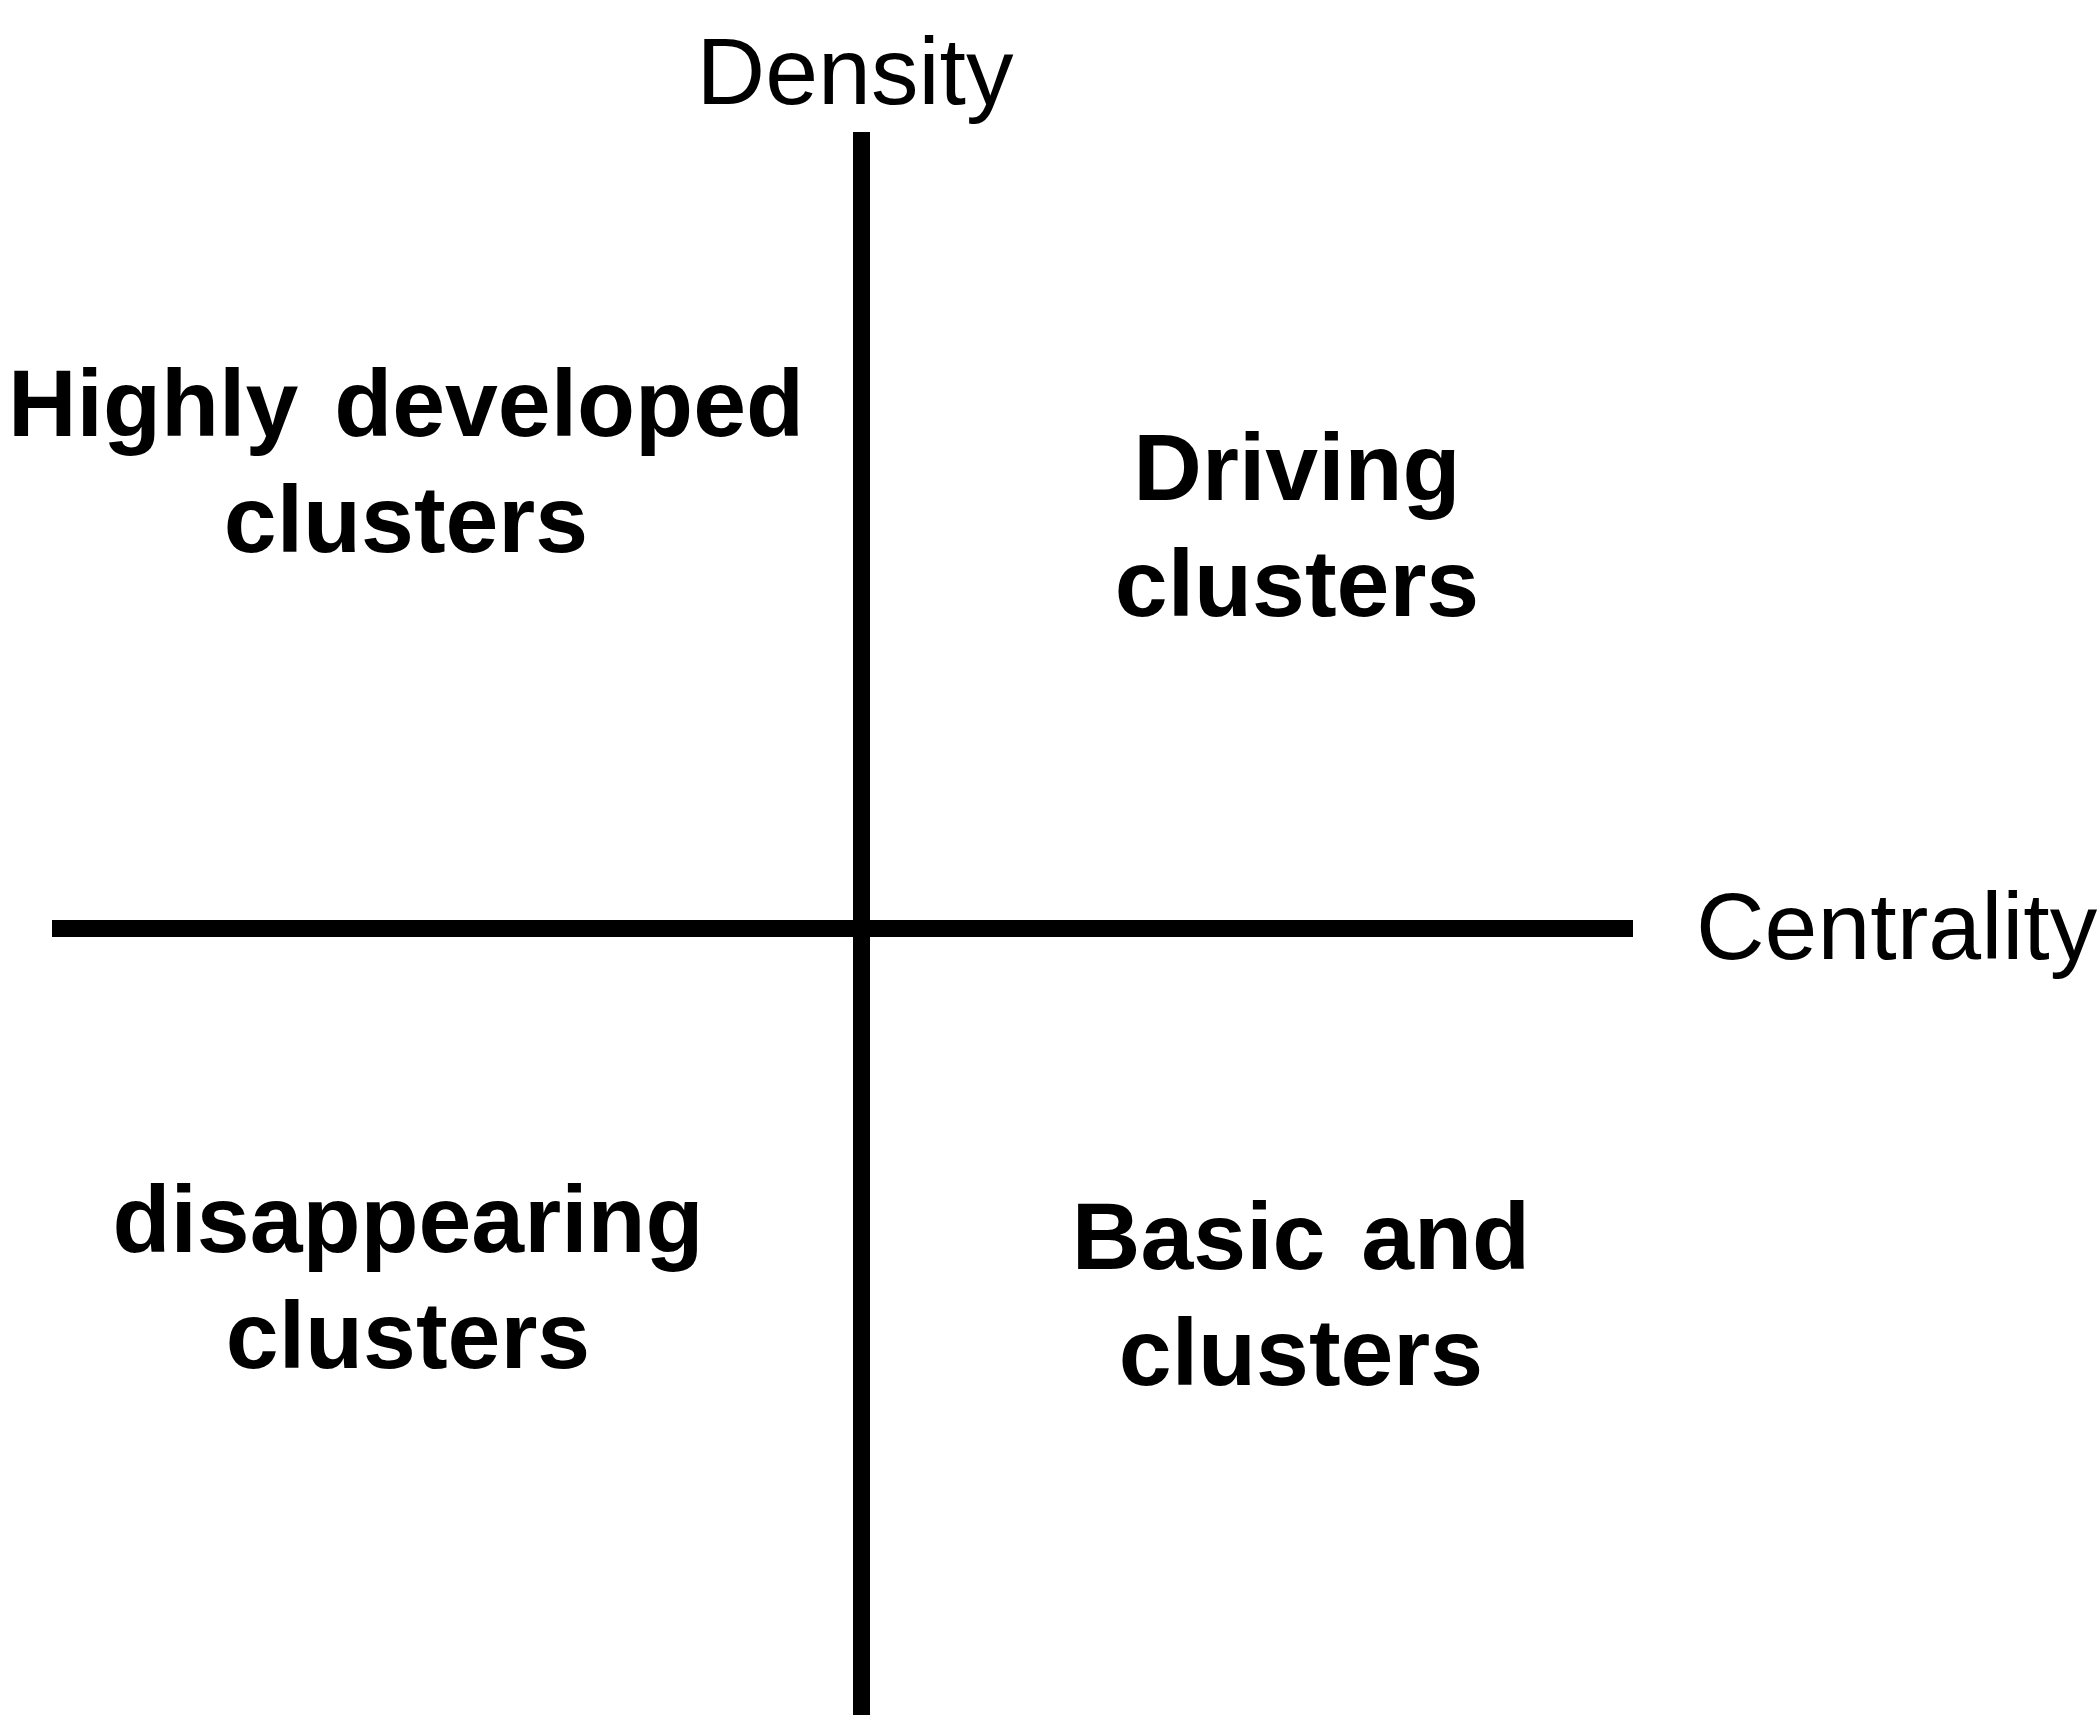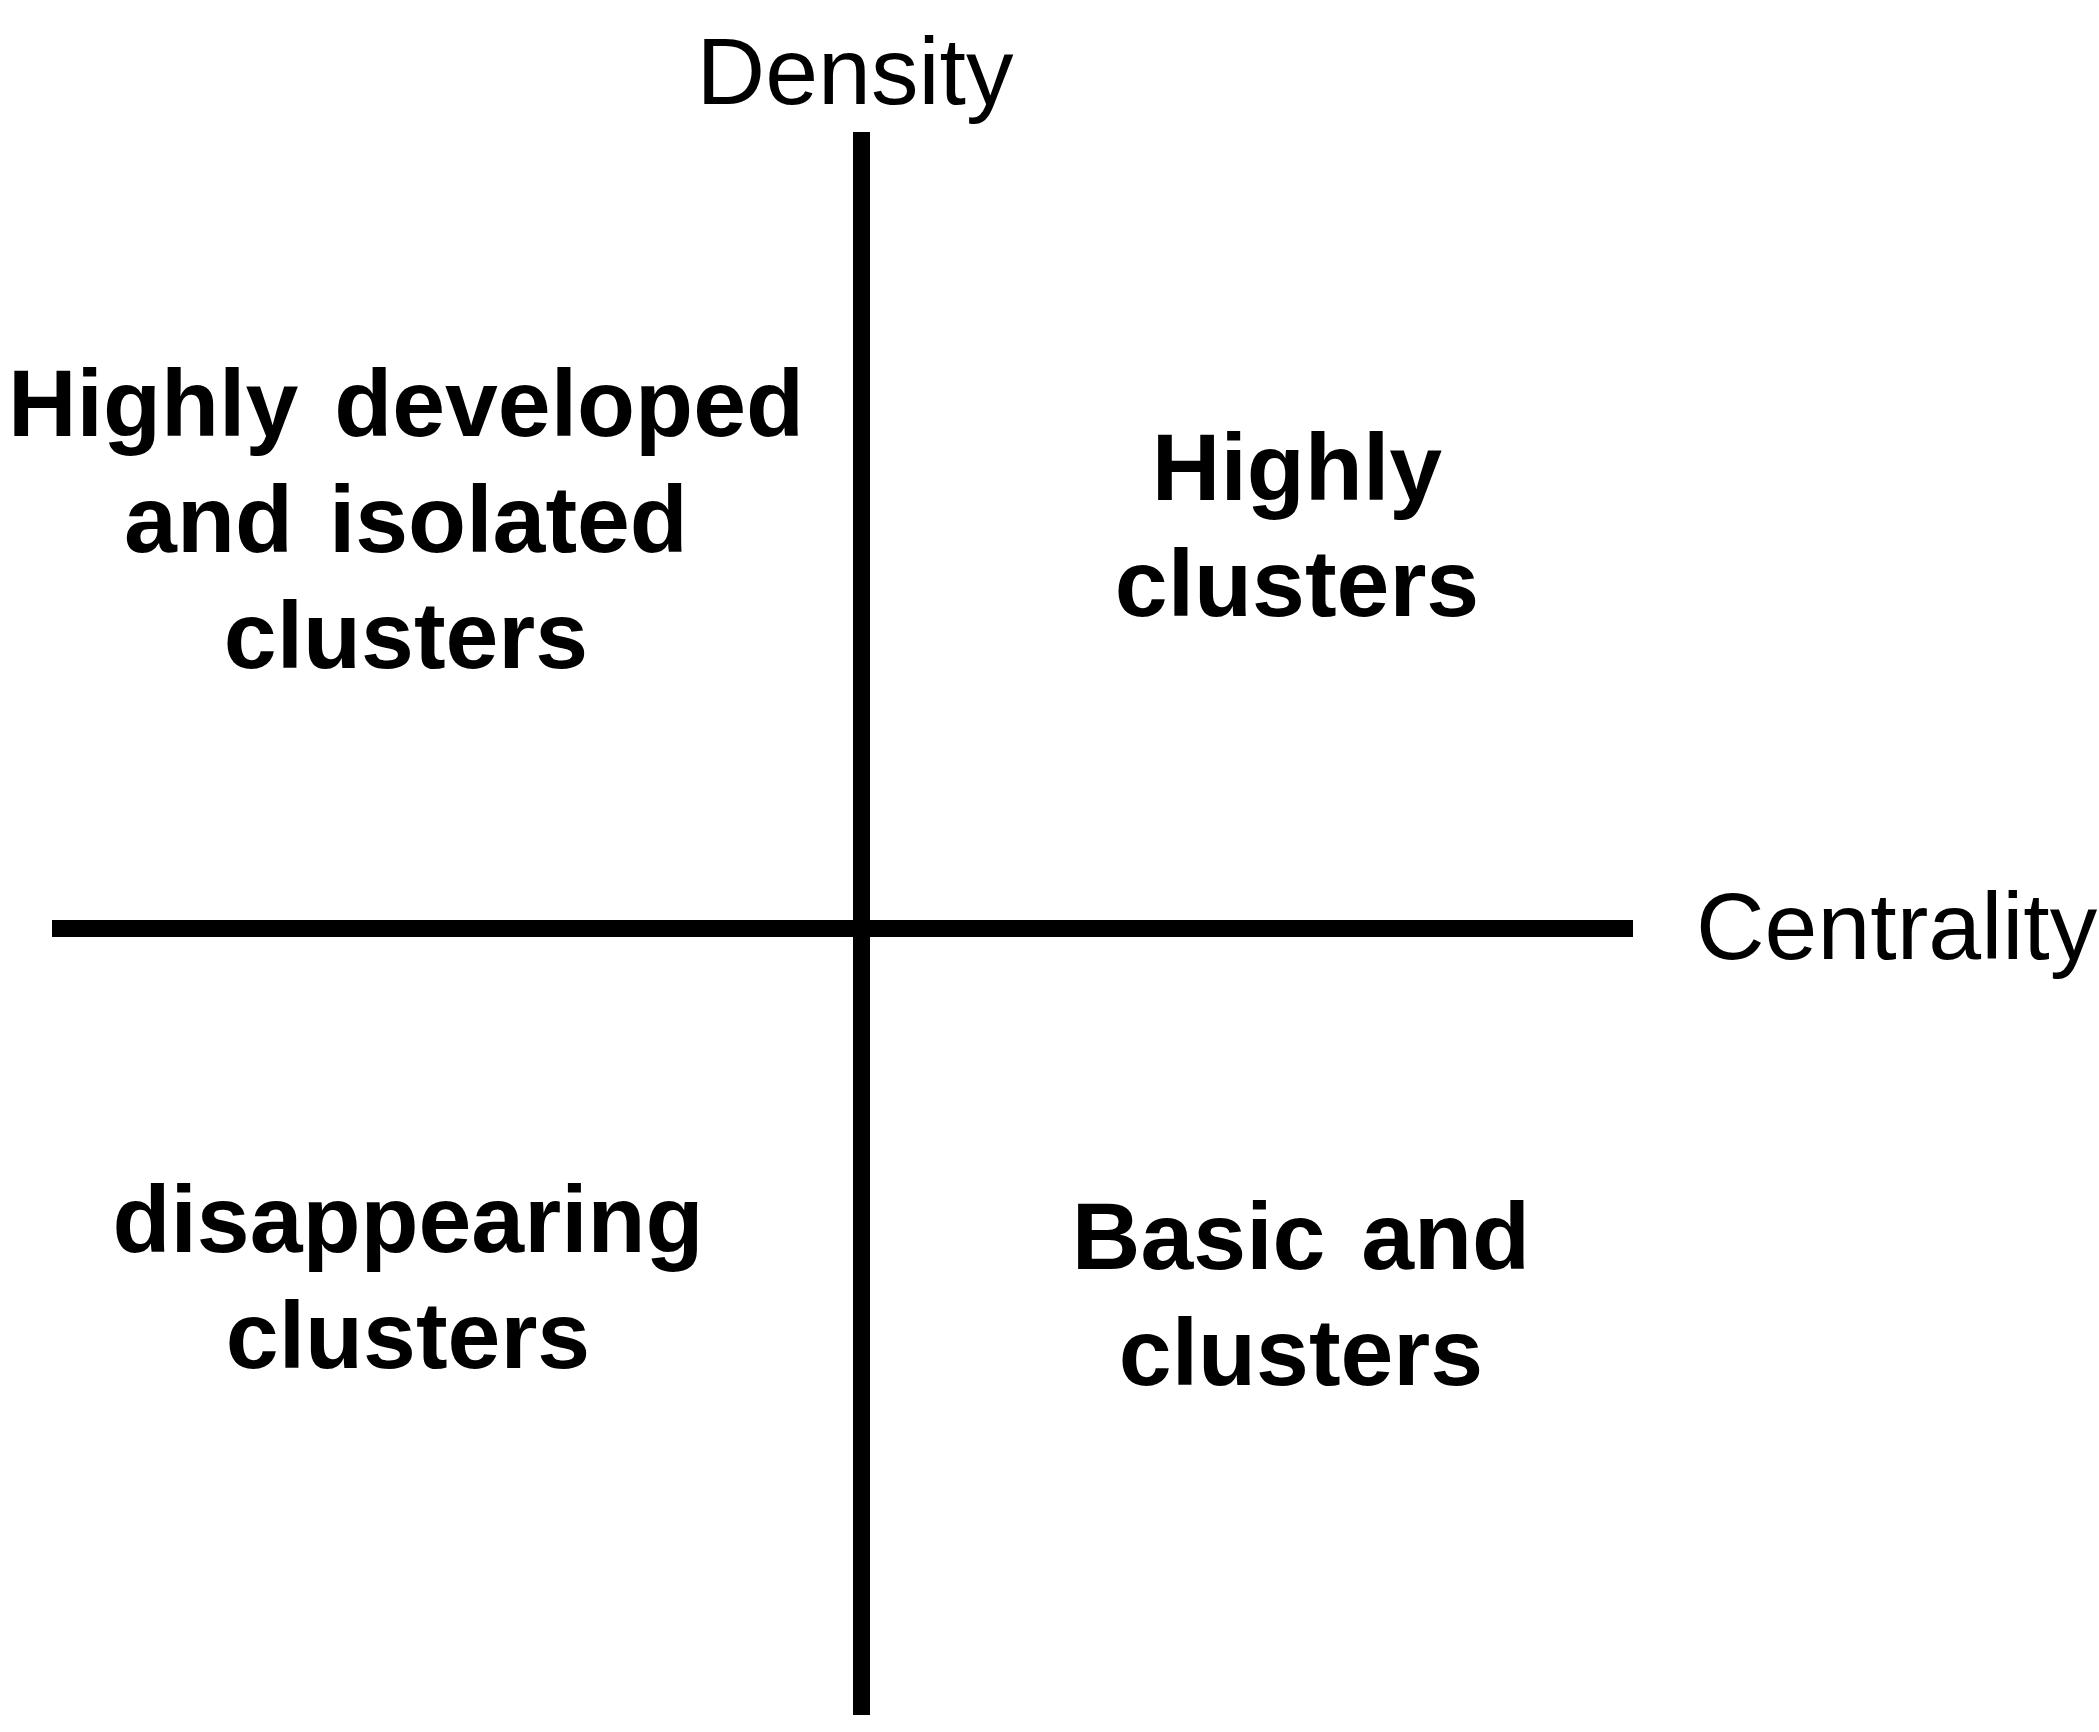--- a/index.html
+++ b/index.html
@@ -73,26 +73,25 @@
   <div class="axis-label density">Density</div>
 
   <div class="axis-line axis-v"></div>
 
   <div class="axis-line axis-h"></div>
 
   <div class="axis-label centrality">Centrality</div>
 
   <div class="quad-label tl">
     <span class="quad-line">Highly developed</span>
-    <span class="quad-line">and isolated</span>
     <span class="quad-line">clusters</span>
   </div>
 
   <div class="quad-label tr">
-    <span class="quad-line">Highly</span>
+    <span class="quad-line">Driving</span>
     <span class="quad-line">clusters</span>
   </div>
 
   <div class="quad-label bl">
     <span class="quad-line">disappearing</span>
     <span class="quad-line">clusters</span>
   </div>
 
   <div class="quad-label br">
     <span class="quad-line">Basic and</span>

